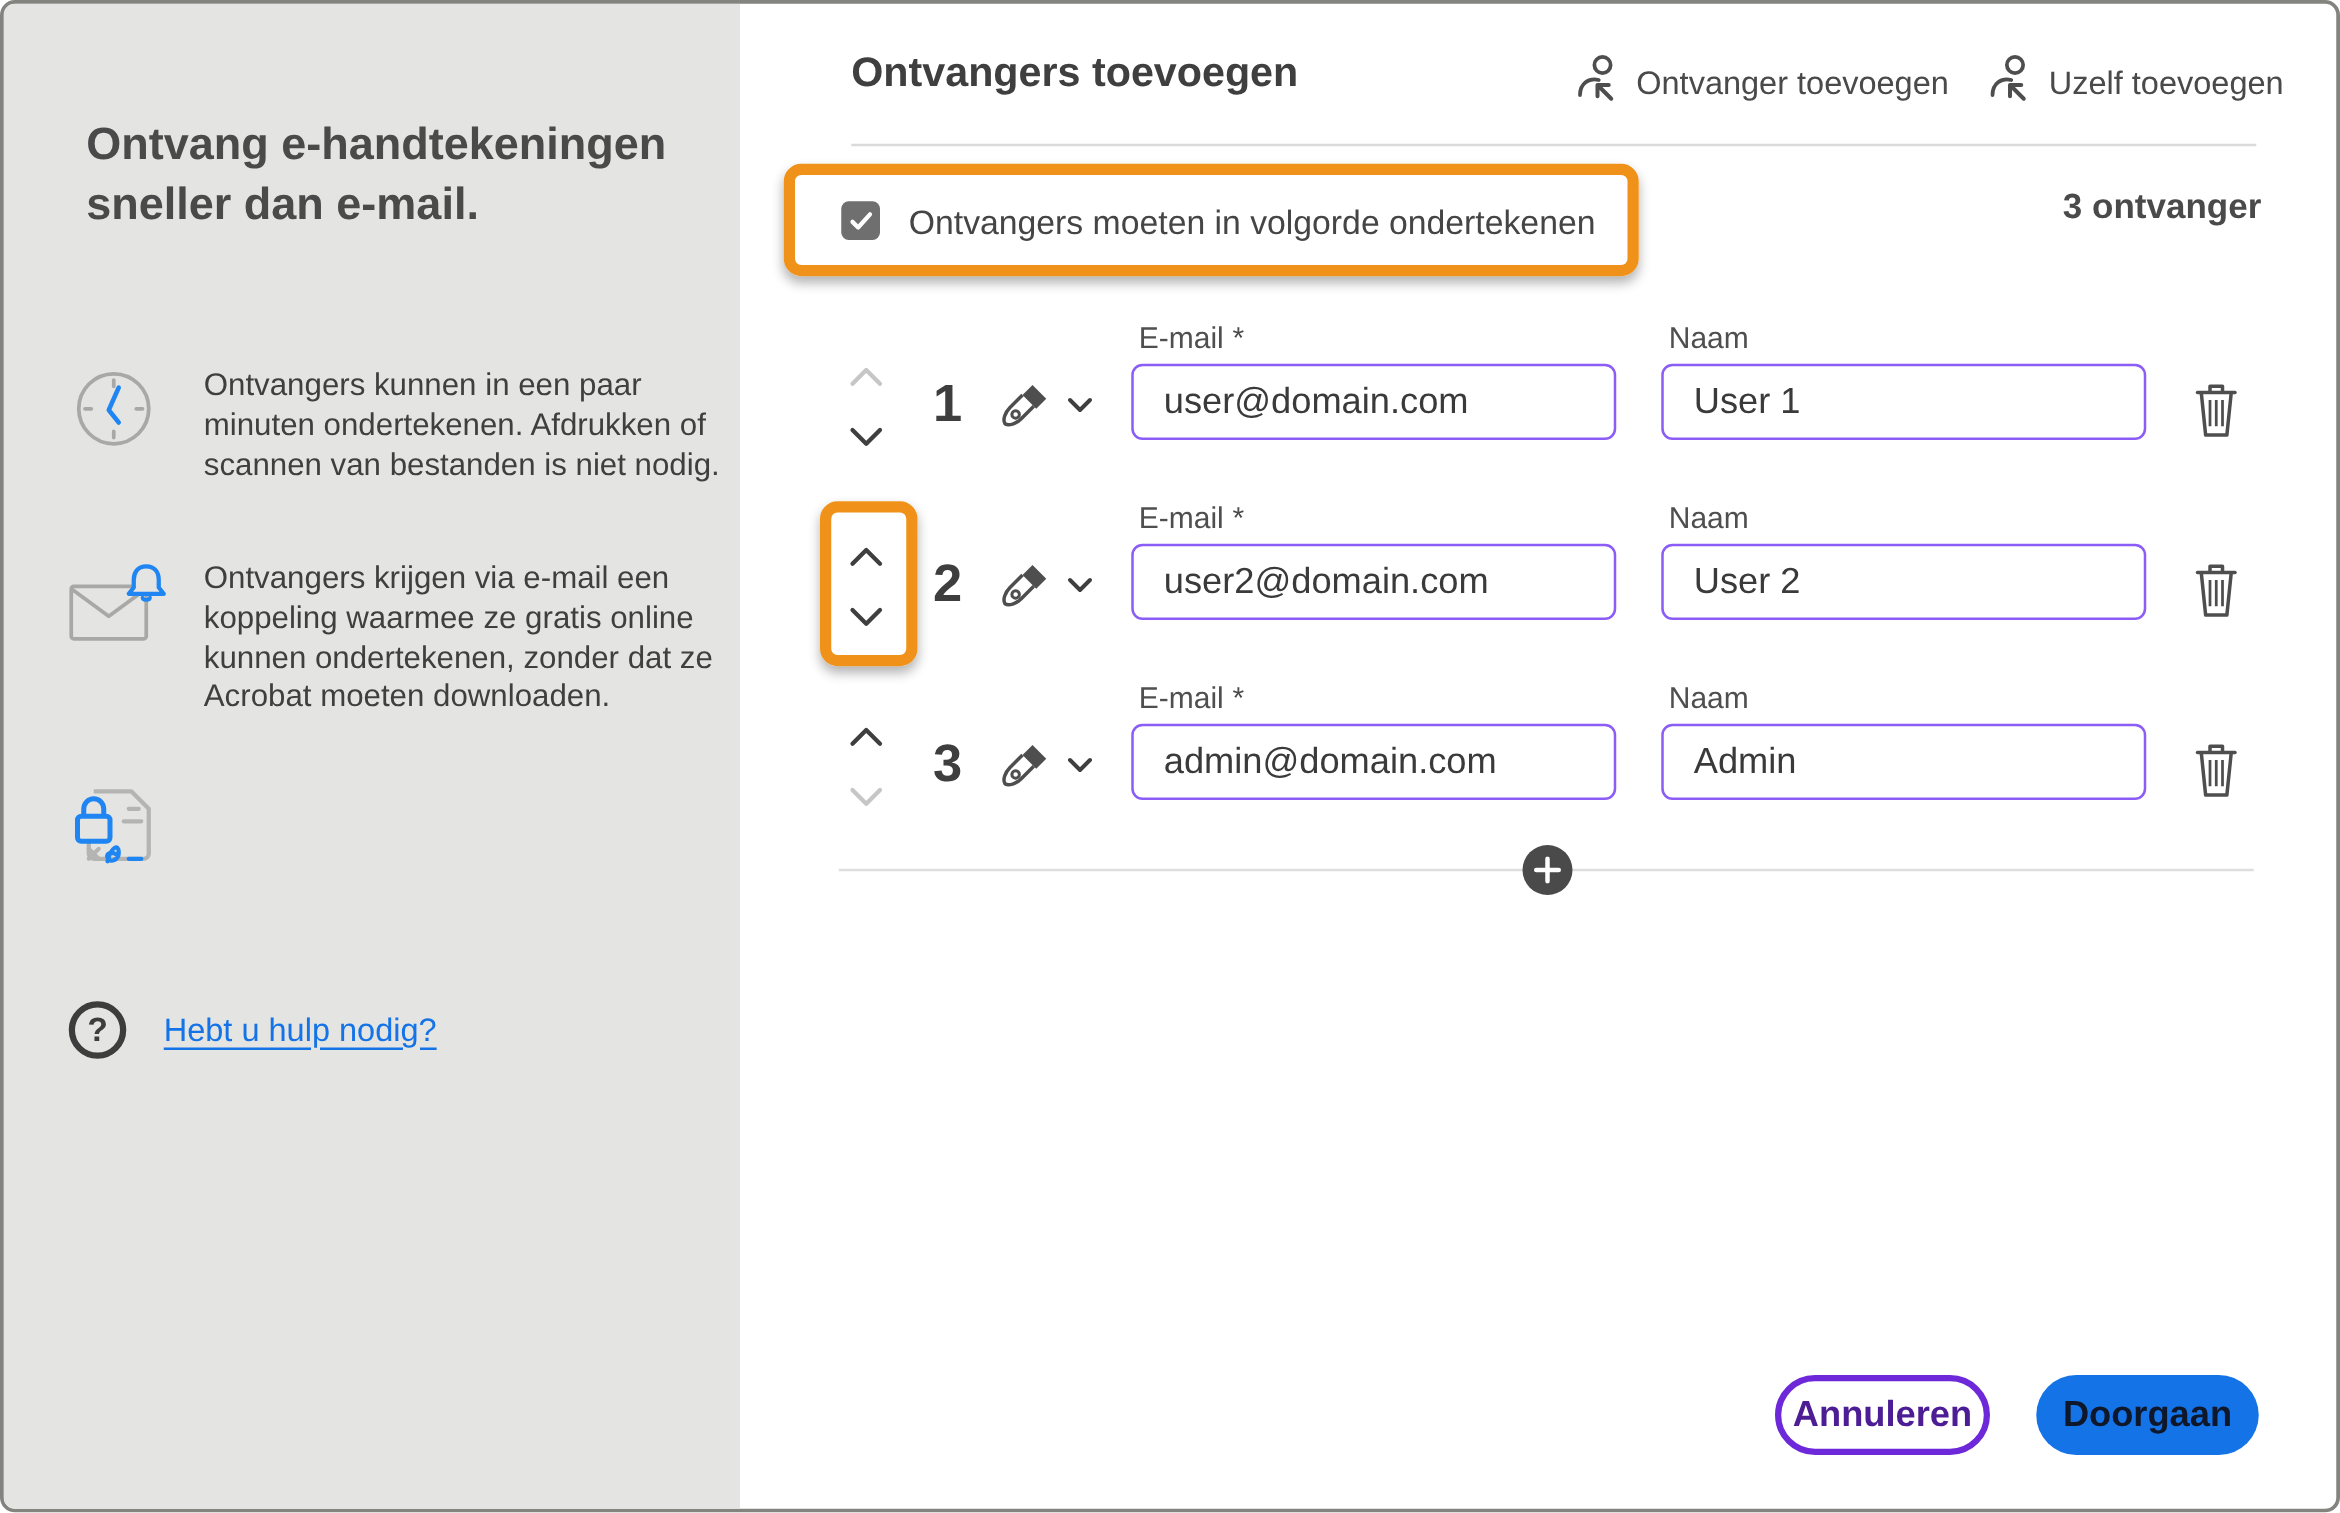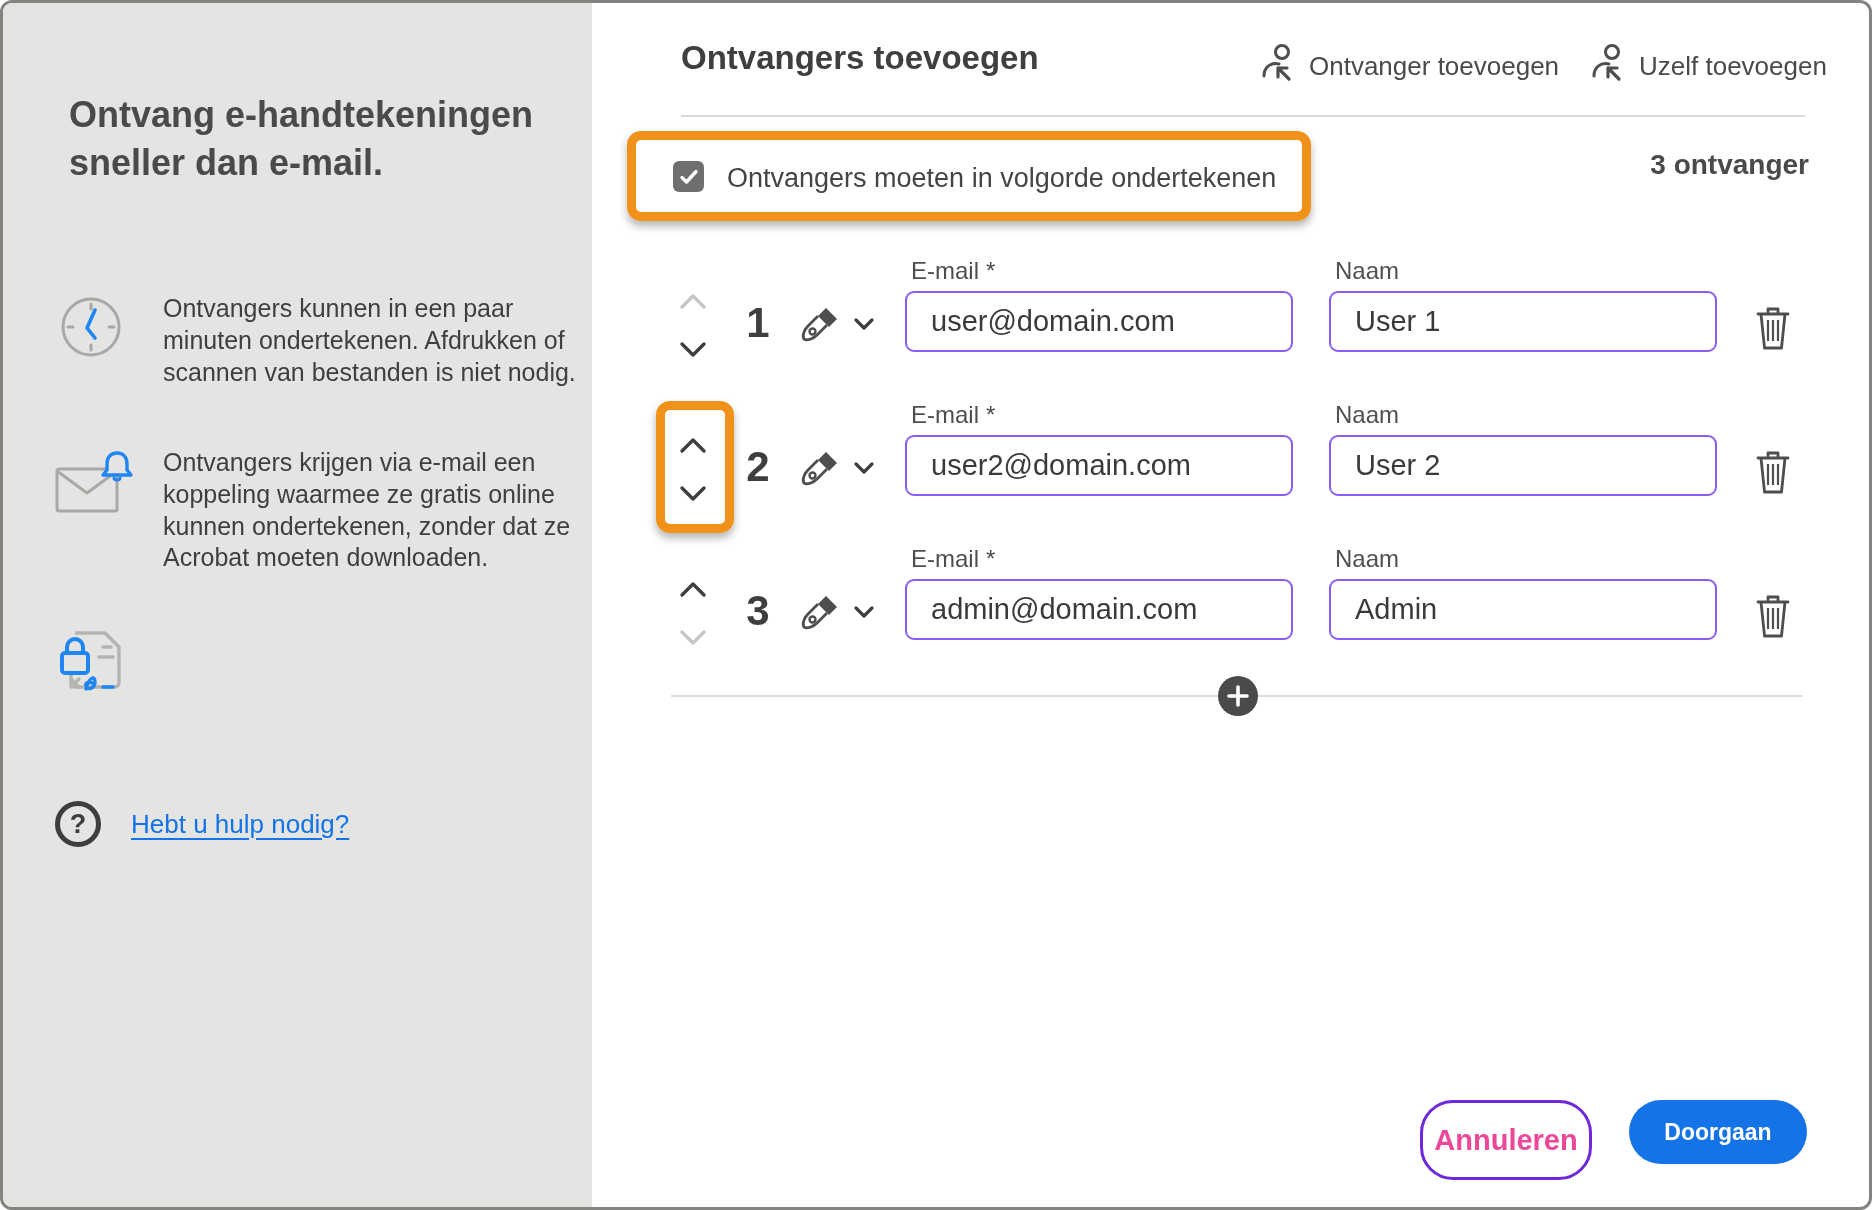--- a/index.html
+++ b/index.html
@@ -133,30 +133,30 @@
     background: #dedede;
   }
   .add-btn {
     position: absolute; left: 1215px; top: 673px; width: 40px; height: 40px;
     border-radius: 50%; background: #4a4a4a; border: none; cursor: pointer;
     display: flex; align-items: center; justify-content: center;
   }
 
   
   .cancel-btn {
-    position: absolute; left: 1417px; top: 1097px; width: 172px; height: 80px;
-    border-radius: 33px; border: 3px solid #6d28d9; background: #fff;
+    position: absolute; left: 1417px; top: 1097px; width: 172px; height: 64px;
+    border-radius: 33px; border: 5px solid #6d28d9; background: #fff;
     font-family: "Liberation Sans", sans-serif;
-    font-size: 29px; font-weight: 600; color: #ec4899; cursor: pointer;
+    font-size: 29px; font-weight: 600; color: #4c1d95; cursor: pointer;
   }
   .continue-btn {
     position: absolute; left: 1626px; top: 1097px; width: 178px; height: 64px;
     border-radius: 33px; border: none; background: #1473e6;
     font-family: "Liberation Sans", sans-serif;
-    font-size: 23px; font-weight: bold; color: #ffffff; cursor: pointer;
+    font-size: 29px; font-weight: bold; color: #0f172a; cursor: pointer;
   }
 </style>
 </head>
 <body>
 
 <div class="window">
 
   <aside class="sidebar">
     <h1>Ontvang e-handtekeningen sneller dan e-mail.</h1>
 

